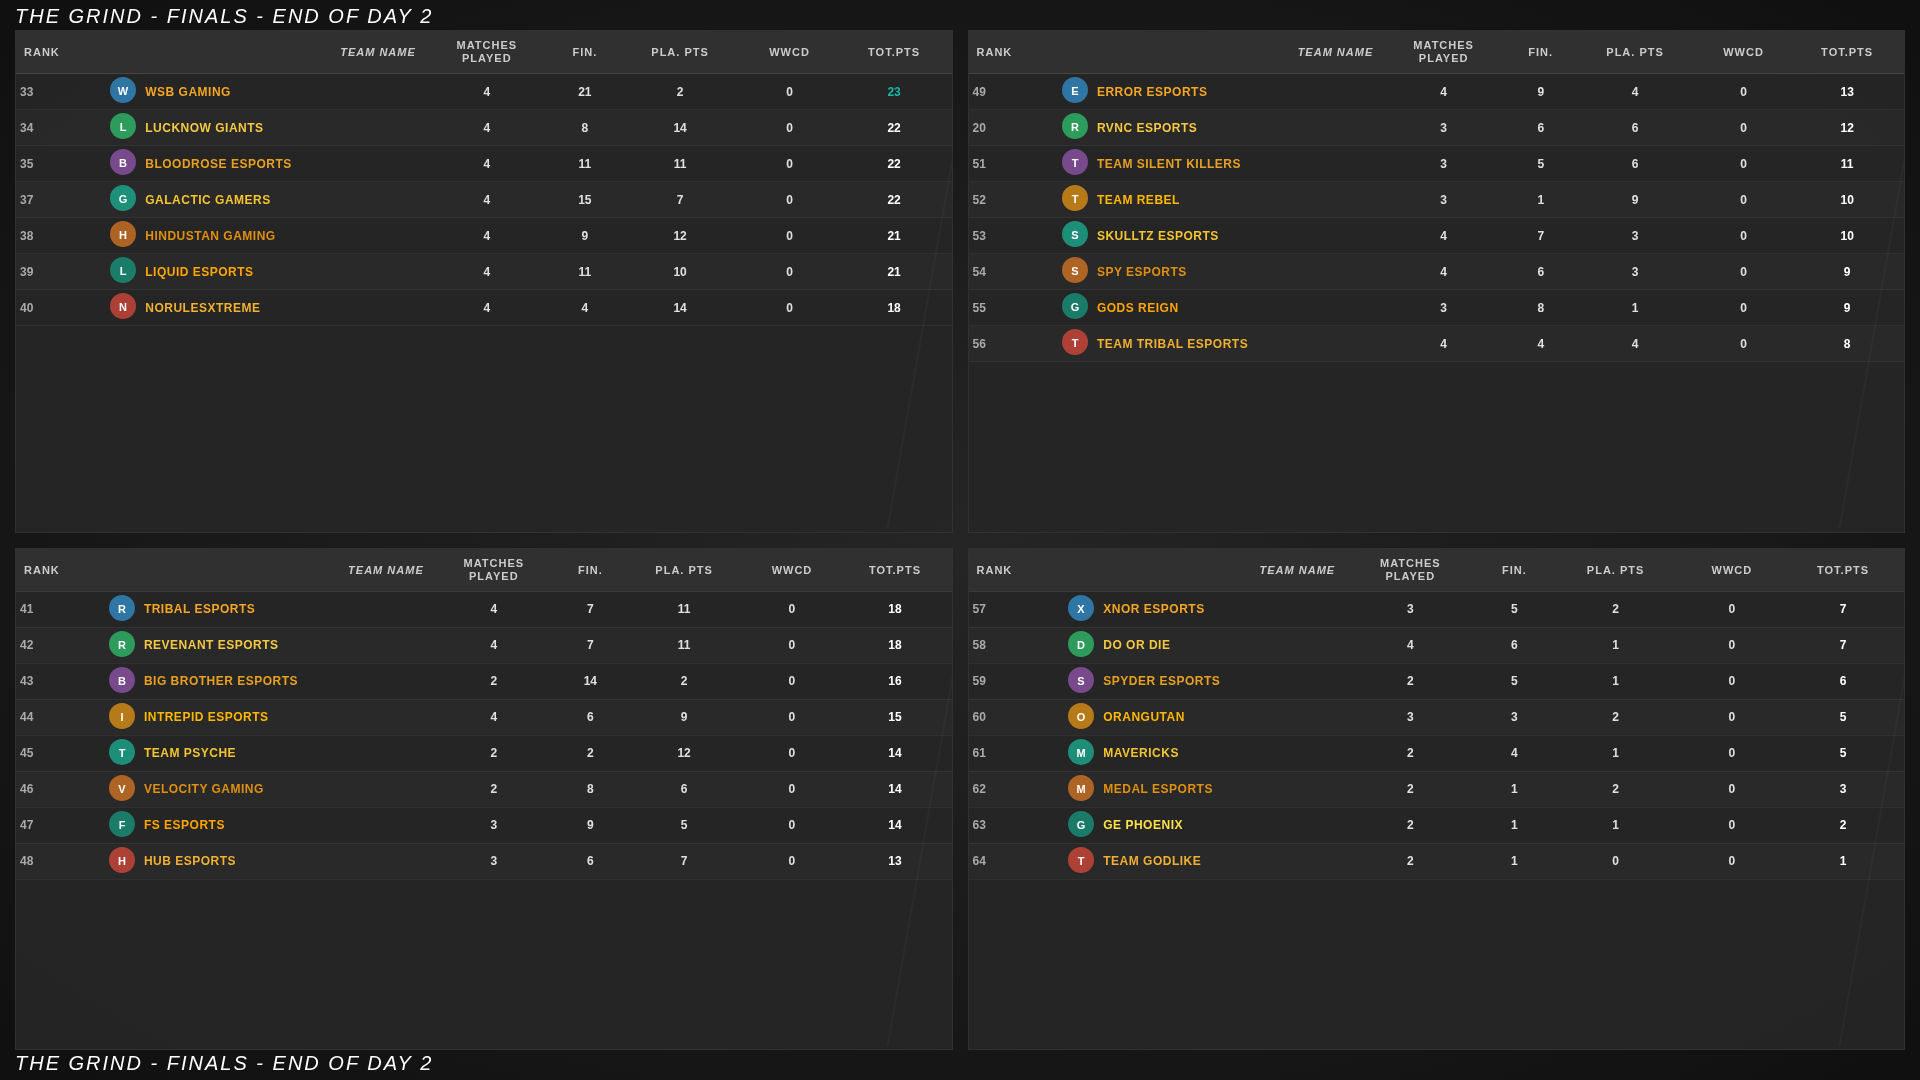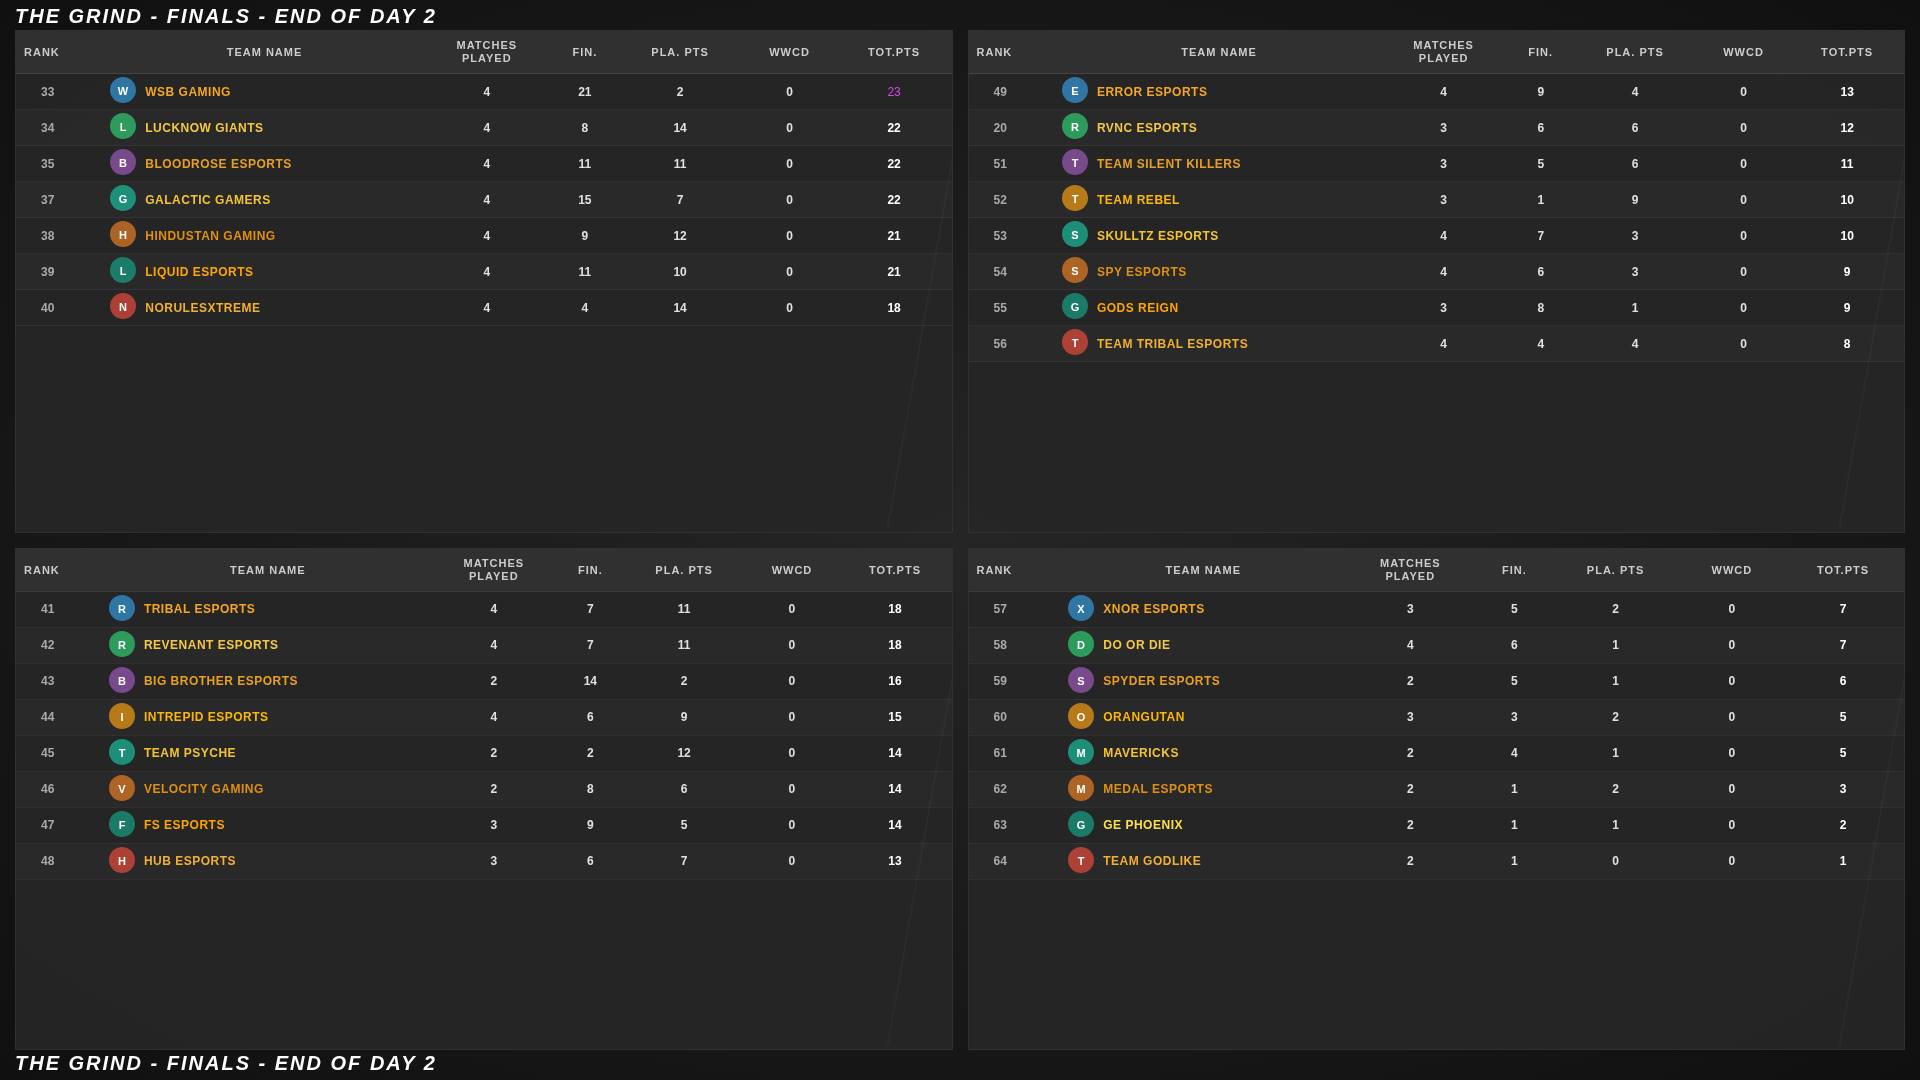--- a/index.html
+++ b/index.html
@@ -31,22 +31,23 @@
       color: #cccccc;
       font-weight: 700;
       font-size: 11px;
       letter-spacing: 1px;
       text-transform: uppercase;
       padding: 8px 6px;
       text-align: center;
       border-bottom: 1px solid rgba(255,255,255,0.1);
     }
     .leaderboard-table thead th.team-name-header {
-      text-align: center;
+      text-align: right;
       padding-left: 8px;
+      font-style: italic;
     }
     .leaderboard-table thead th.rank-header {
       text-align: left;
       padding-left: 8px;
     }
     .leaderboard-table tbody tr {
       border-bottom: 1px solid rgba(255,255,255,0.05);
     }
     .leaderboard-table tbody tr:nth-child(even) {
       background: rgba(255,255,255,0.02);
@@ -54,21 +55,21 @@
     .leaderboard-table tbody td {
       color: #e0e0e0;
       padding: 5px 6px;
       text-align: center;
       font-size: 12px;
       font-weight: 600;
       vertical-align: middle;
     }
     .leaderboard-table tbody td.rank-cell {
       text-align: left;
-      padding-left: 25px;
+      padding-left: 4px;
       color: #aaa;
       font-weight: 700;
     }
     .leaderboard-table tbody td.team-name-cell {
       text-align: left;
       padding-left: 4px;
       font-weight: 700;
       letter-spacing: 0.5px;
     }
     .team-logo-cell {
@@ -92,21 +93,21 @@
       background: rgba(38,38,38,0.95);
       border: 1px solid rgba(80,80,80,0.3);
       overflow: hidden;
       position: relative;
     }
     
     .section-title {
       position: absolute;
       color: #ffffff;
       font-size: 20px;
-      font-weight: 700;
+      font-weight: 400;
       letter-spacing: 2px;
       text-transform: uppercase;
       z-index: 30;
       font-style: italic;
     }
     .title-top {
       top: 5px;
       left: 15px;
     }
     
@@ -147,21 +148,21 @@
       <td class="rank-cell">33</td>
       <td class="team-logo-cell"><svg width="28" height="28" viewBox="0 0 28 28">
     <circle cx="14" cy="14" r="13" fill="#3498db" opacity="0.7"></circle>
     <text x="14" y="19" text-anchor="middle" fill="white" font-size="11" font-weight="bold" font-family="Arial">W</text>
   </svg></td>
       <td class="team-name-cell" style="color:#f5a623">WSB GAMING</td>
       <td>4</td>
       <td>21</td>
       <td>2</td>
       <td>0</td>
-      <td style="font-weight:400;color:#d946ef">23</td>
+      <td style="font-weight:700;color:#14b8a6">23</td>
     </tr>
           <tr>
       <td class="rank-cell">34</td>
       <td class="team-logo-cell"><svg width="28" height="28" viewBox="0 0 28 28">
     <circle cx="14" cy="14" r="13" fill="#2ecc71" opacity="0.7"></circle>
     <text x="14" y="19" text-anchor="middle" fill="white" font-size="11" font-weight="bold" font-family="Arial">L</text>
   </svg></td>
       <td class="team-name-cell" style="color:#f5c842">LUCKNOW GIANTS</td>
       <td>4</td>
       <td>8</td>

